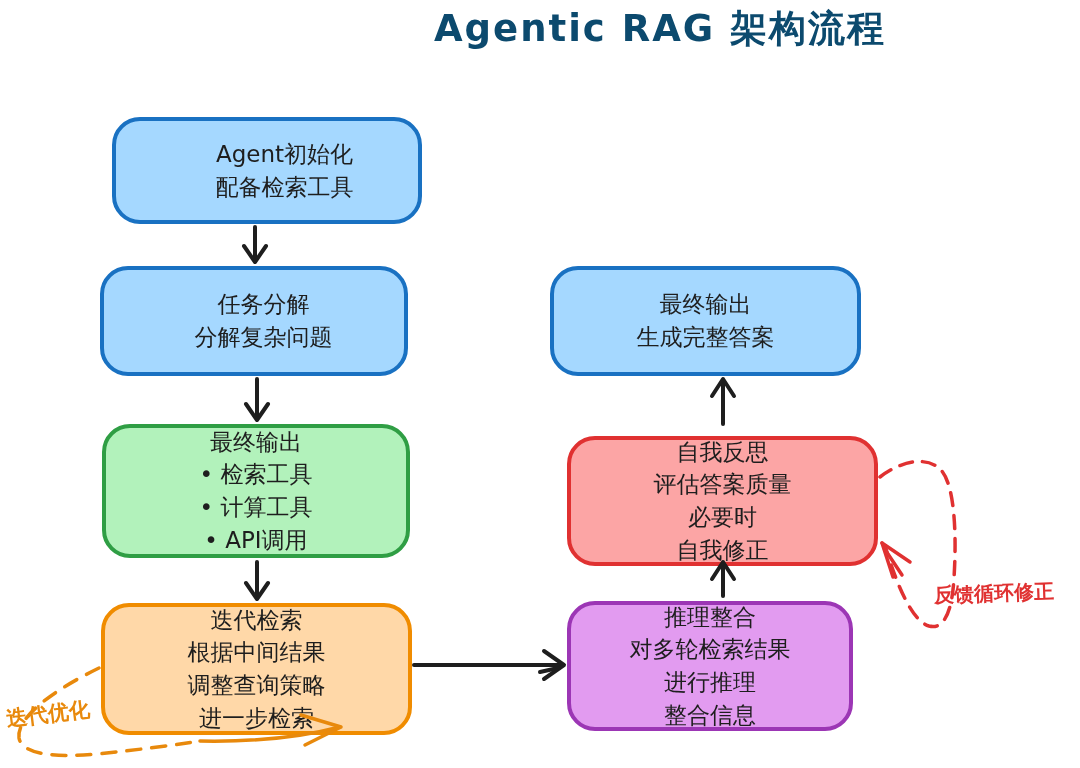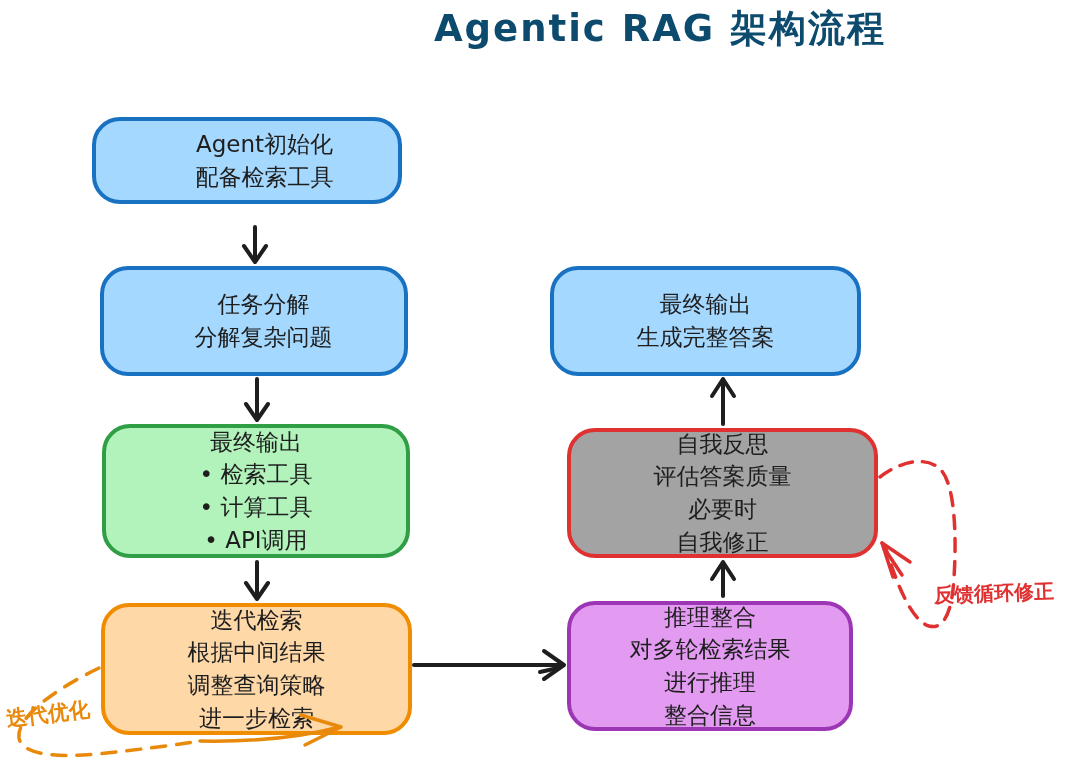--- a/index.html
+++ b/index.html
@@ -41,23 +41,23 @@
     font-size: 23px;
     font-weight: 500;
     line-height: 1.42;
     color: #1e1e1e;
     padding: 4px 10px;
   }
   .node-blue   { background: #a5d8ff; border-color: #1971c2; }
   .node-green  { background: #b2f2bb; border-color: #2f9e44; }
   .node-orange { background: #ffd8a8; border-color: #f08c00; }
   .node-purple { background: #e29bf0; border-color: #9c36b5; }
-  .node-red    { background: #a3a3a3; border-color: #e03131; }
+  .node-red    { background: #fca5a5; border-color: #e03131; margin-top: 8px; }
 
-  #node-agent-init            { left: 92px; top: 117px; width: 310px; height: 87px; padding-left: 35px; }
+  #node-agent-init            { left: 112px; top: 117px; width: 310px; height: 107px; padding-left: 35px; }
   #node-task-decompose        { left: 100px; top: 266px; width: 308px; height: 110px; padding-left: 19px; }
   #node-tool-select           { left: 102px; top: 424px; width: 308px; height: 134px; }
   #node-iterative-retrieval   { left: 101px; top: 603px; width: 311px; height: 132px; }
   #node-reasoning-integration { left: 567px; top: 601px; width: 286px; height: 130px; }
   #node-self-reflection       { left: 567px; top: 428px; width: 311px; height: 130px; }
   #node-final-output          { left: 550px; top: 266px; width: 311px; height: 110px; }
 
   #arrow-layer {
     position: absolute;
     left: 0; top: 0;

